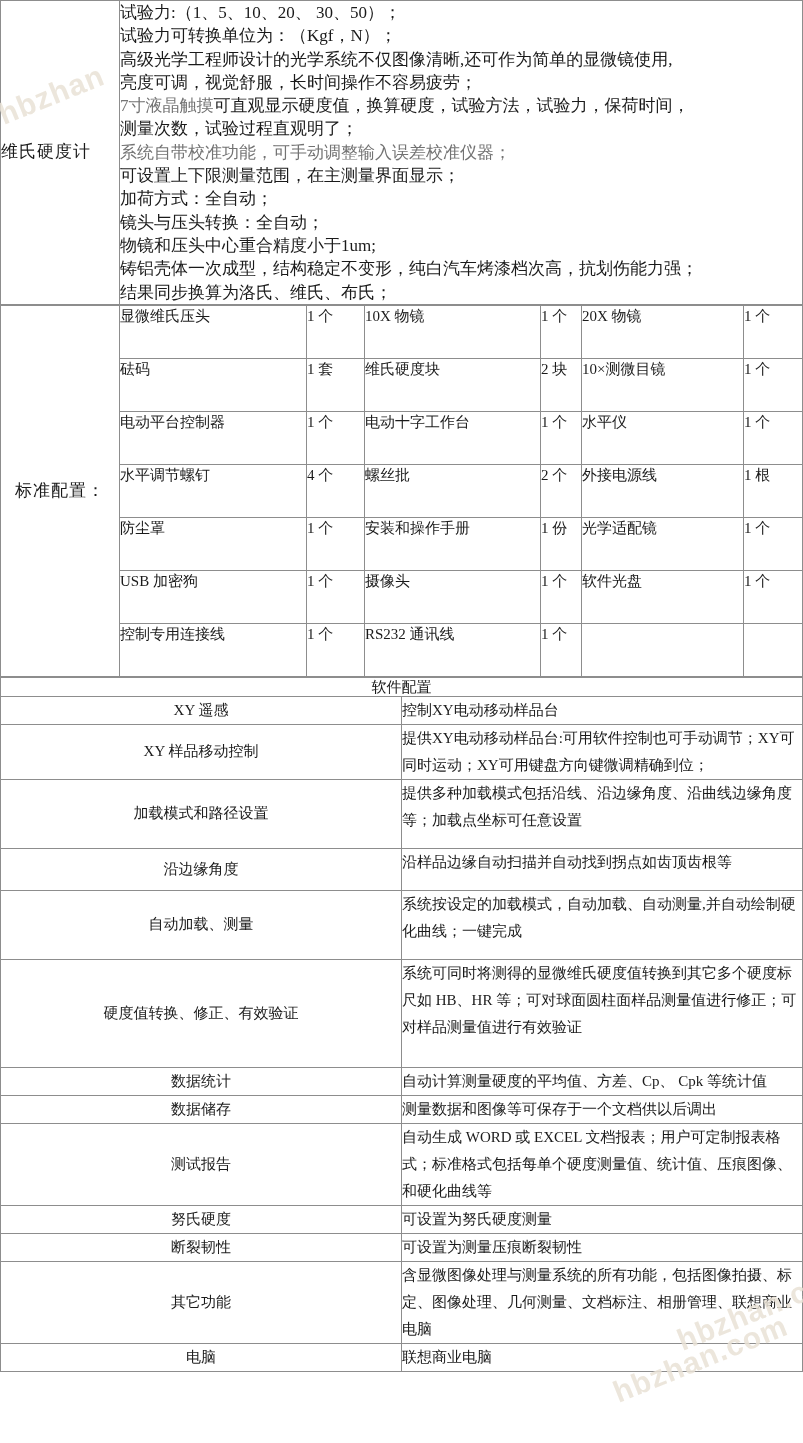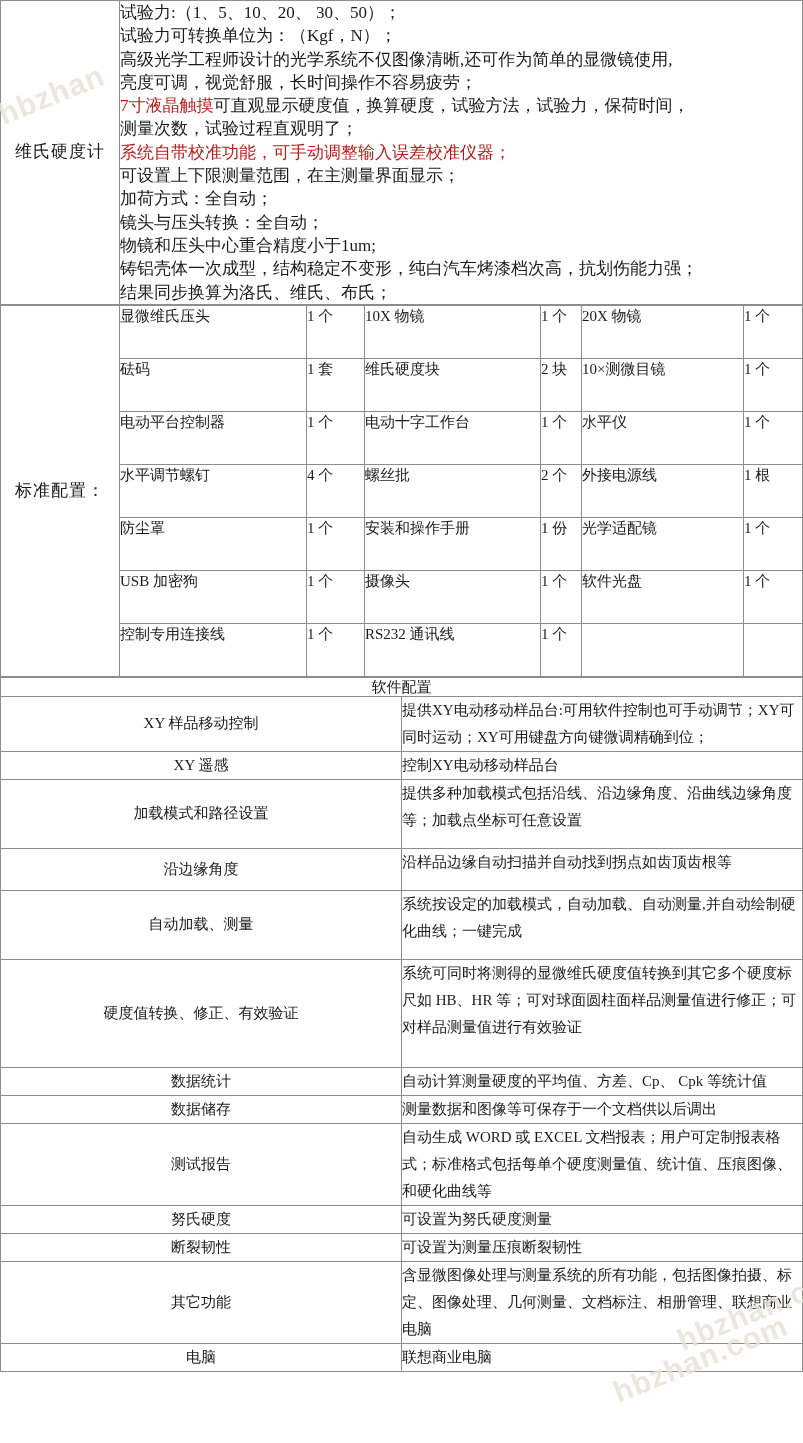--- a/index.html
+++ b/index.html
@@ -45,34 +45,33 @@
   }
   table.grid td {
     border: 1px solid #8d8d8d;
     vertical-align: top;
     padding: 0;
   }
 
   
   .sec1-label {
     width: 118px;
-    text-align: center;
     vertical-align: middle !important;
     font-size: 17px;
     line-height: 28px;
     padding: 4px 10px;
     letter-spacing: 1px;
   }
   .sec1-body {
     padding: 6px 4px 6px 8px;
     font-size: 17px;
     line-height: 23.3px;
   }
   .sec1-body .ln { white-space: nowrap; }
-  .red { color: #b91c1c; }
+  .red { color: #737373; }
 
   
   .cfg-label {
     width: 118px;
     text-align: center;
     vertical-align: middle !important;
     font-size: 17px;
     padding: 4px 6px;
     letter-spacing: 1px;
     margin-left: 36px;
@@ -209,28 +208,28 @@
   </table>
 
   <table class="grid">
     <tbody>
         <tr>
       <td class="sw-head" colspan="2">软件配置</td>
     </tr>
     </tbody>
       <tbody id="sw-body">
         <tr>
+          <td class="sw-label">XY 遥感</td>
+          <td class="sw-desc">控制XY电动移动样品台</td>
+        </tr>
+        <tr>
           <td class="sw-label">XY 样品移动控制</td>
           <td class="sw-desc">提供XY电动移动样品台:可用软件控制也可手动调节；XY可同时运动；XY可用键盘方向键微调精确到位；</td>
         </tr>
         <tr>
-          <td class="sw-label">XY 遥感</td>
-          <td class="sw-desc">控制XY电动移动样品台</td>
-        </tr>
-        <tr>
           <td class="sw-label">加载模式和路径设置</td>
           <td class="sw-desc pad-md">提供多种加载模式包括沿线、沿边缘角度、沿曲线边缘角度等；加载点坐标可任意设置</td>
         </tr>
         <tr>
           <td class="sw-label">沿边缘角度</td>
           <td class="sw-desc pad-md">沿样品边缘自动扫描并自动找到拐点如齿顶齿根等</td>
         </tr>
         <tr>
           <td class="sw-label">自动加载、测量</td>
           <td class="sw-desc pad-md">系统按设定的加载模式，自动加载、自动测量,并自动绘制硬化曲线；一键完成</td>

